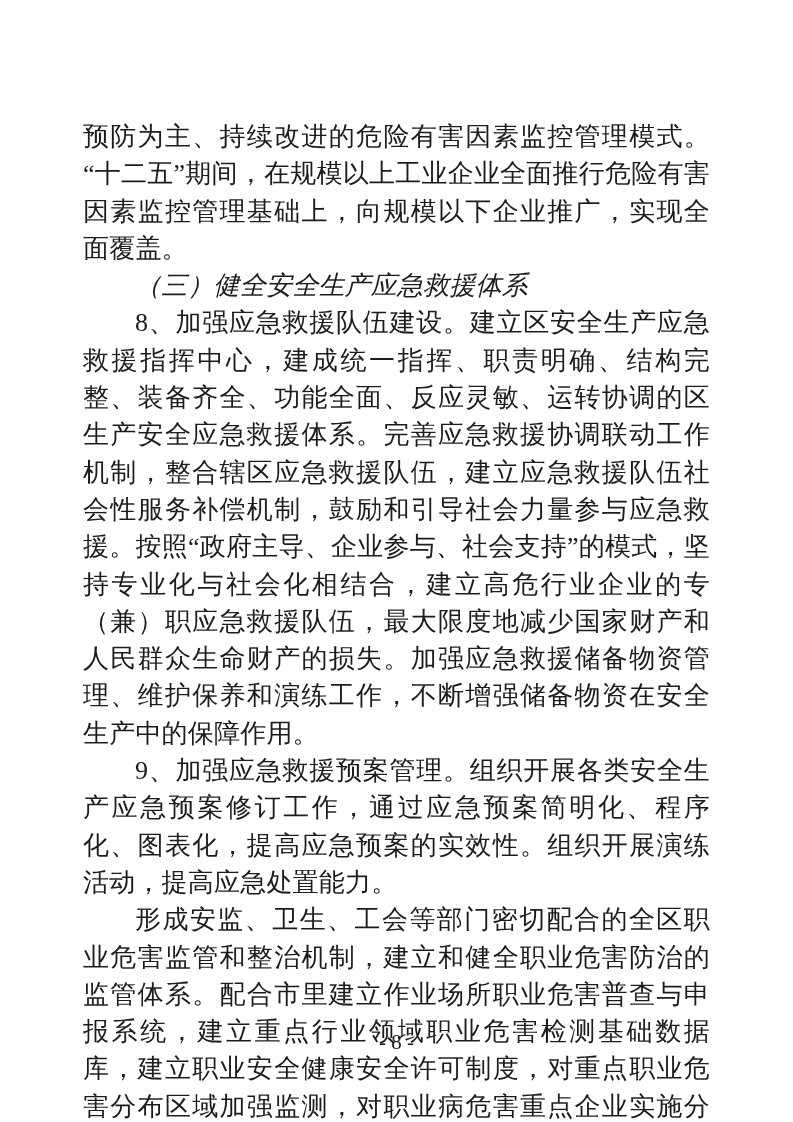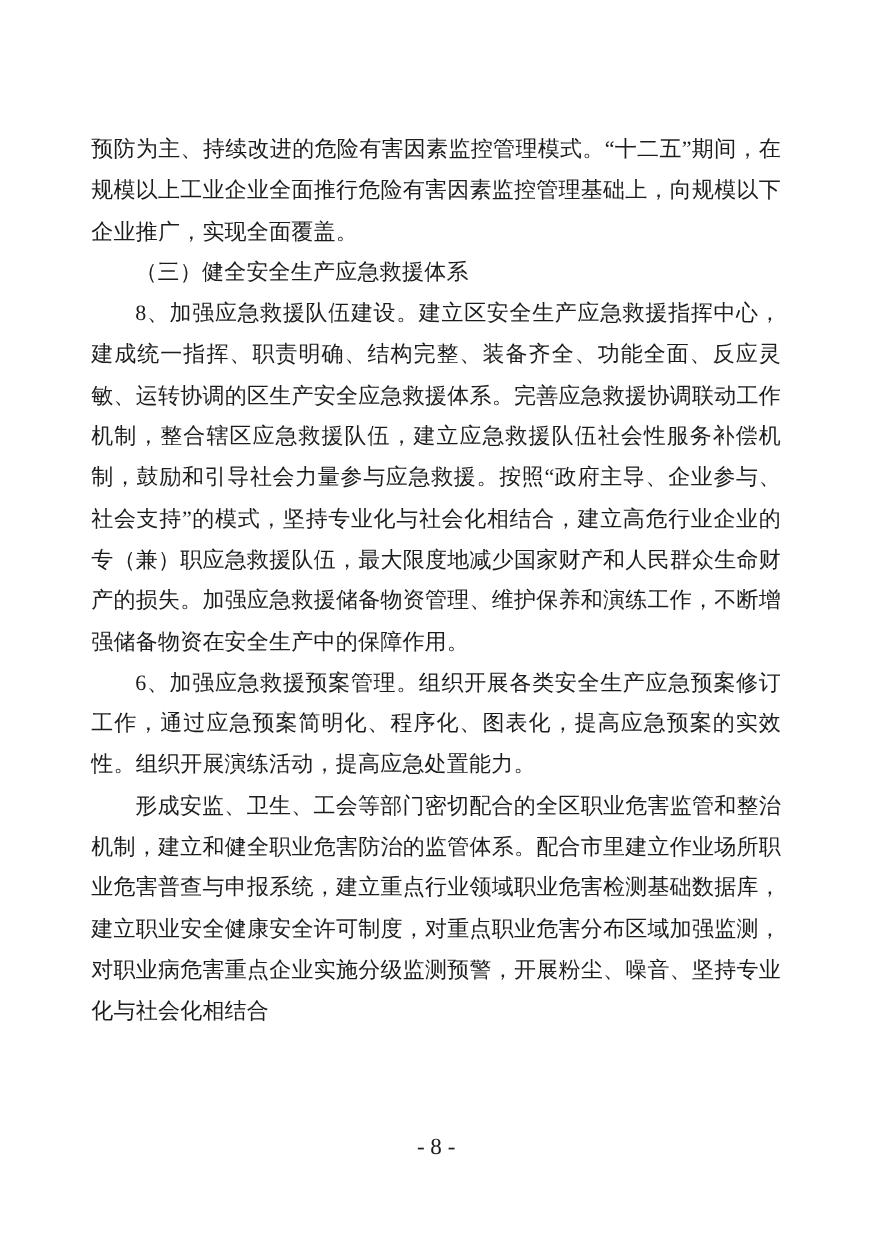--- a/index.html
+++ b/index.html
@@ -19,51 +19,52 @@
   }
   .doc-body {
     position: absolute;
     top: 118px;
     left: 83px;
     width: 627px;
   }
   .para {
     margin: 0;
     padding: 0;
-    font-size: 20px;
+    font-size: 26px;
     line-height: 37.3px;
     letter-spacing: 0.2px;
     text-align: justify;
     text-justify: inter-ideograph;
     text-indent: 2em;
     word-break: break-all;
   }
   .para.continuation {
     text-indent: 0;
   }
   .para.heading {
     
     font-weight: 500;
+    font-style: italic;
   }
   .footer {
     position: absolute;
     top: 1030px;
     left: 0;
     width: 100%;
     text-align: center;
     font-size: 21px;
     line-height: 24px;
     color: #1c1c1c;
   }
 </style>
 </head>
 <body>
 
 <div class="page">
   <div class="doc-body">
       <p class="para continuation">预防为主、持续改进的危险有害因素监控管理模式。“十二五”期间，在规模以上工业企业全面推行危险有害因素监控管理基础上，向规模以下企业推广，实现全面覆盖。</p>
       <p class="para heading">（三）健全安全生产应急救援体系</p>
       <p class="para body">8、加强应急救援队伍建设。建立区安全生产应急救援指挥中心，建成统一指挥、职责明确、结构完整、装备齐全、功能全面、反应灵敏、运转协调的区生产安全应急救援体系。完善应急救援协调联动工作机制，整合辖区应急救援队伍，建立应急救援队伍社会性服务补偿机制，鼓励和引导社会力量参与应急救援。按照“政府主导、企业参与、社会支持”的模式，坚持专业化与社会化相结合，建立高危行业企业的专（兼）职应急救援队伍，最大限度地减少国家财产和人民群众生命财产的损失。加强应急救援储备物资管理、维护保养和演练工作，不断增强储备物资在安全生产中的保障作用。</p>
-      <p class="para body">6、加强应急救援预案管理。组织开展各类安全生产应急预案修订工作，通过应急预案简明化、程序化、图表化，提高应急预案的实效性。组织开展演练活动，提高应急处置能力。</p>
+      <p class="para body">9、加强应急救援预案管理。组织开展各类安全生产应急预案修订工作，通过应急预案简明化、程序化、图表化，提高应急预案的实效性。组织开展演练活动，提高应急处置能力。</p>
       <p class="para body">形成安监、卫生、工会等部门密切配合的全区职业危害监管和整治机制，建立和健全职业危害防治的监管体系。配合市里建立作业场所职业危害普查与申报系统，建立重点行业领域职业危害检测基础数据库，建立职业安全健康安全许可制度，对重点职业危害分布区域加强监测，对职业病危害重点企业实施分级监测预警，开展粉尘、噪音、坚持专业化与社会化相结合</p>
     </div>
   <div class="footer">- 8 -</div>
 </div>
 
 </body></html>

